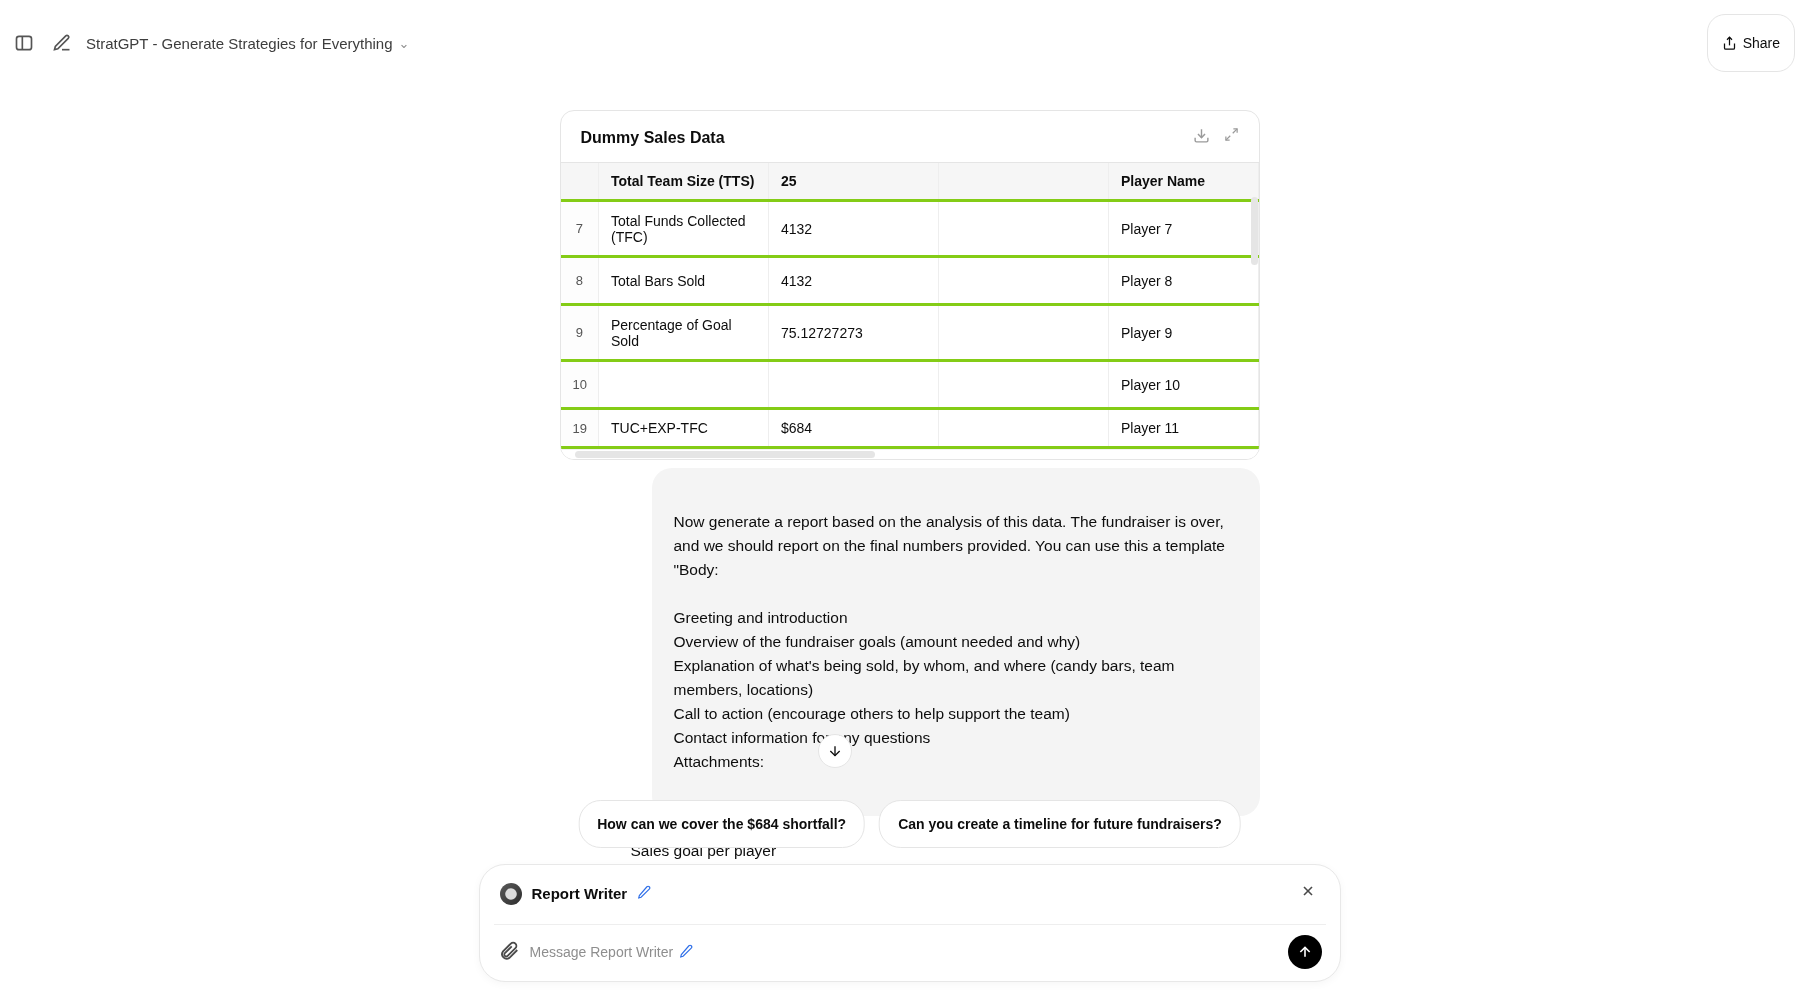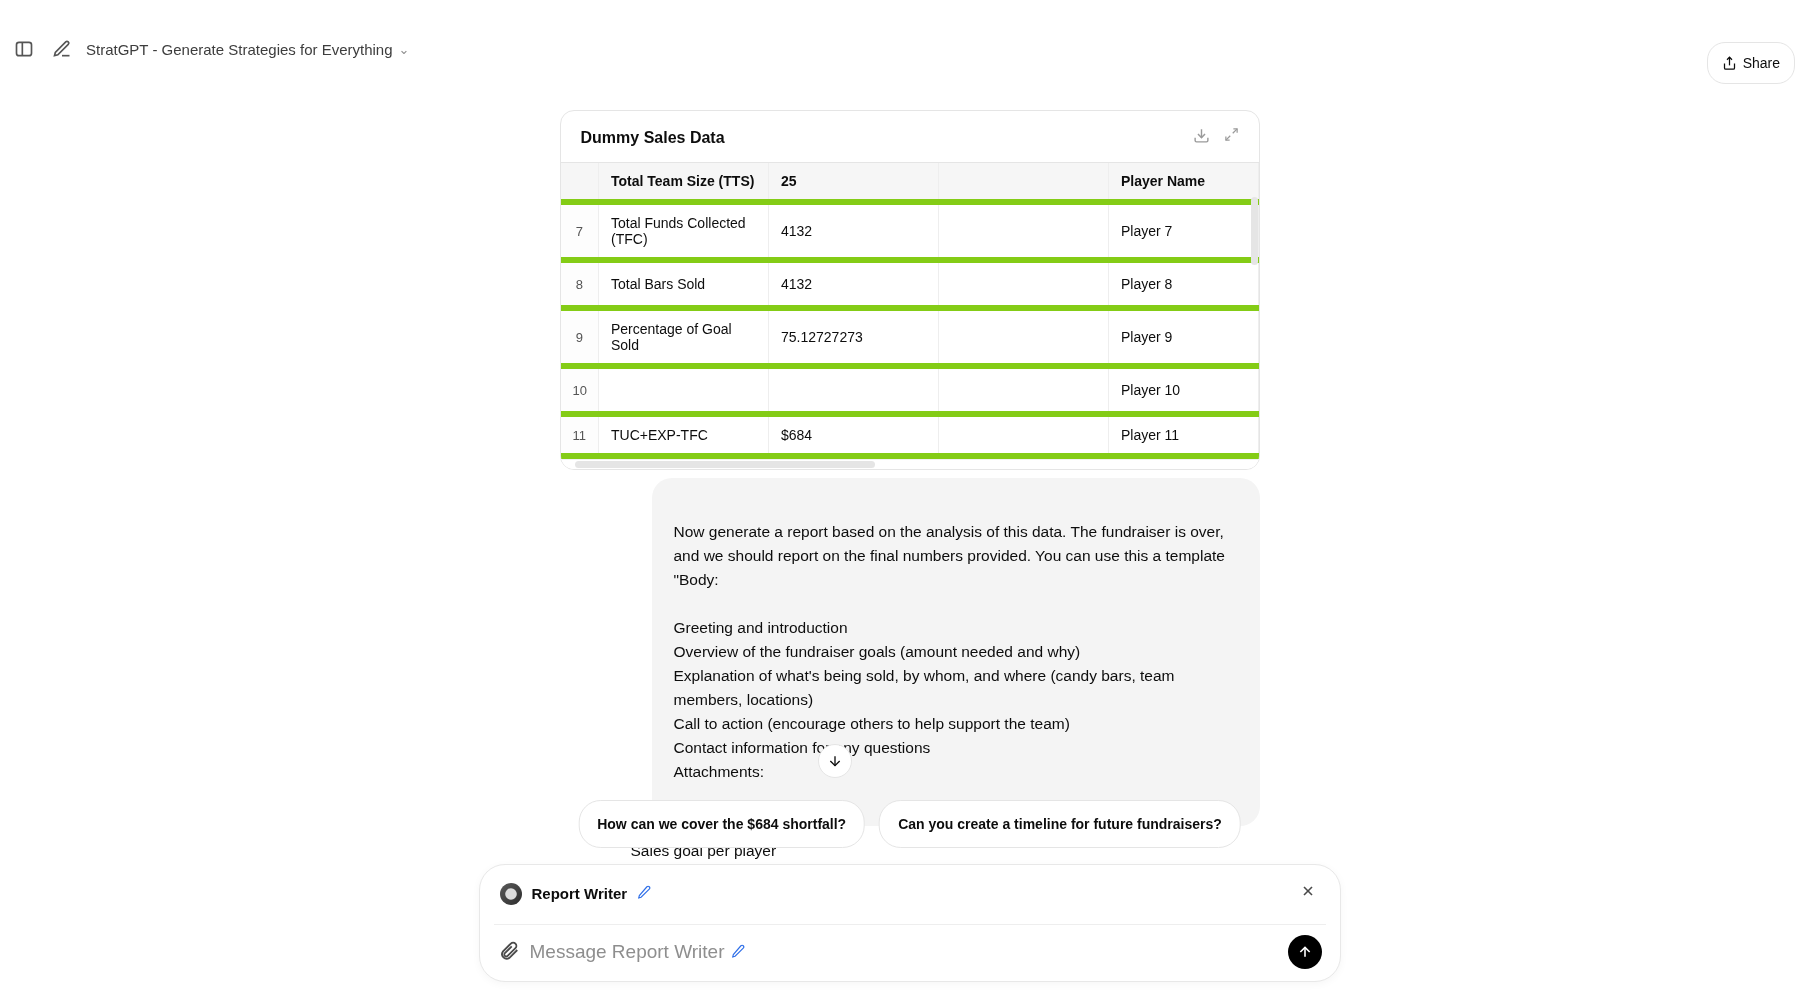--- a/index.html
+++ b/index.html
@@ -45,26 +45,25 @@
   .chevron {
     color: #8e8e8e;
     font-size: 13px;
   }
   .share-btn {
     display: flex;
     align-items: center;
     gap: 6px;
     border: 1px solid #e5e5e5;
     border-radius: 18px;
-    padding: 12px 14px;
-    font-size: 14px;
-    color: #0d0d0d;
-    cursor: pointer;
-    background: #fff;
-    margin-top: 28px;
+    padding: 20px 14px;
+    font-size: 14px;
+    color: #0d0d0d;
+    cursor: pointer;
+    background: #fff;
   }
 
   .main {
     position: absolute;
     top: 60px;
     left: 50%;
     transform: translateX(-50%);
     width: 700px;
     display: flex;
     flex-direction: column;
@@ -98,21 +97,21 @@
     border-top: 1px solid #e5e5e5;
     position: relative;
   }
   table {
     border-collapse: collapse;
     width: 100%;
     table-layout: fixed;
   }
   th, td {
     border-right: 1px solid #eee;
-    border-bottom: 6px solid #84cc16;
+    border-bottom: 3px solid #84cc16;
     padding: 10px 12px;
     font-size: 14px;
     text-align: left;
     vertical-align: middle;
     overflow: hidden;
   }
   th {
     background: #f6f6f6;
     font-weight: 600;
     font-size: 14px;
@@ -270,21 +269,21 @@
   .composer-bottom {
     display: flex;
     align-items: center;
     gap: 10px;
     padding: 2px 4px;
   }
   .attach { color: #4a4a4a; cursor:pointer; }
   .input-placeholder {
     flex: 1;
     color: #8e8e8e;
-    font-size: 19px;
+    font-size: 14px;
     display: flex;
     align-items: center;
     gap: 6px;
   }
   .send-btn {
     width: 34px;
     height: 34px;
     border-radius: 50%;
     background: #000;
     display: flex;
@@ -382,21 +381,21 @@
             <td>Player 9</td>
           </tr>
           <tr class="mid">
             <td class="rownum">10</td>
             <td></td>
             <td></td>
             <td></td>
             <td>Player 10</td>
           </tr>
           <tr class="short">
-            <td class="rownum">11</td>
+            <td class="rownum">19</td>
             <td>TUC+EXP-TFC</td>
             <td>$684</td>
             <td></td>
             <td>Player 11</td>
           </tr>
         </tbody>
       </table>
       <div class="vscroll"></div>
       <div class="hscroll">
         <div class="hscroll-thumb"></div>

